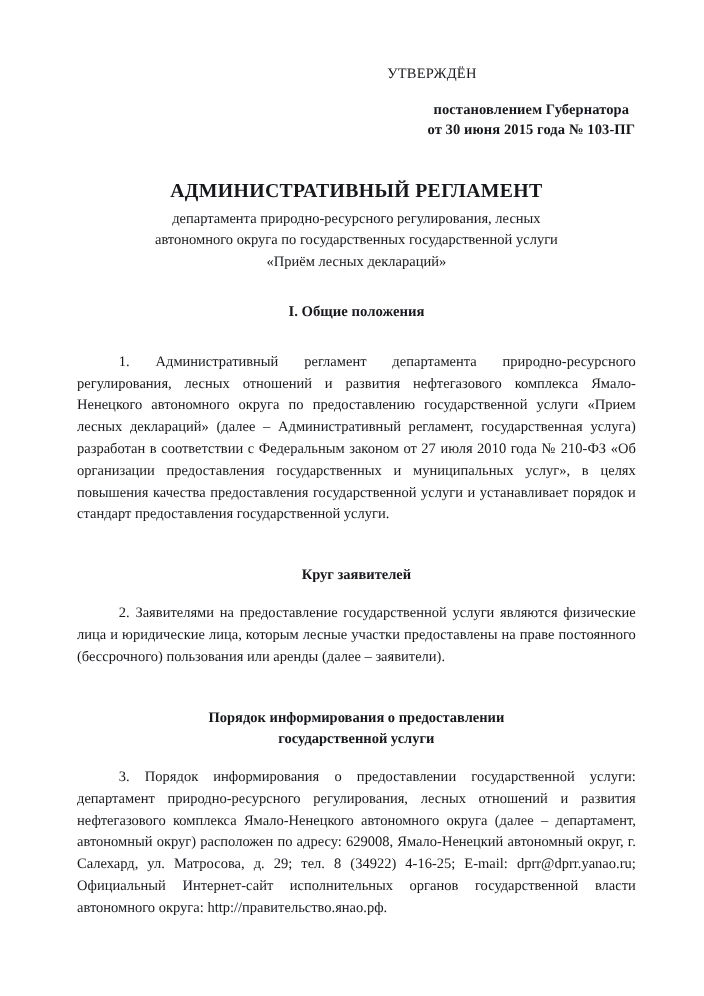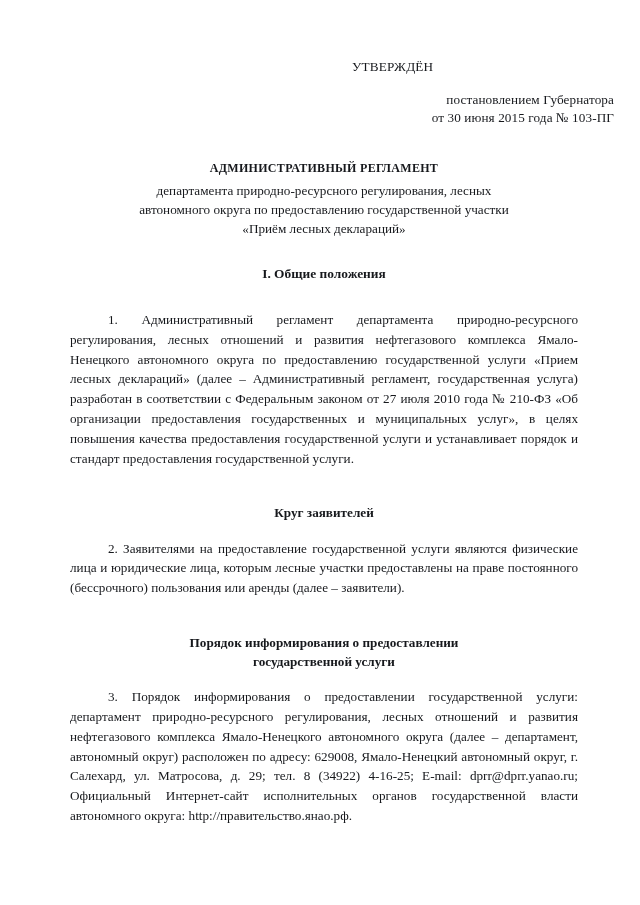--- a/index.html
+++ b/index.html
@@ -28,34 +28,35 @@
     width: 262px;
     font-size: 13.2px;
     line-height: 1.42;
   }
   .approval .appr-title {
     text-align: left;
     margin-bottom: 14px;
     letter-spacing: 0.2px;
   }
   .approval .appr-line {
-    text-align: right;
+    text-align: center;
     letter-spacing: 0.1px;
+    font-weight: bold;
   }
 
   
   .title-block {
     margin-top: 32px;
     text-align: center;
     font-size: 13.2px;
     line-height: 1.45;
   }
   .title-block .doc-title {
     font-weight: bold;
-    font-size: 12px;
+    font-size: 18px;
     letter-spacing: 0.3px;
     margin-bottom: 3px;
   }
   .title-block .subtitle-line {
     display: block;
   }
 
   
   .section-heading {
     text-align: center;
@@ -91,21 +92,21 @@
 
   <div class="approval">
     <div class="appr-title">УТВЕРЖДЁН</div>
     <div class="appr-line">постановлением Губернатора</div>
     <div class="appr-line">от 30 июня 2015 года № 103-ПГ</div>
   </div>
 
   <div class="title-block">
     <div class="doc-title">АДМИНИСТРАТИВНЫЙ РЕГЛАМЕНТ</div>
     <span class="subtitle-line">департамента природно-ресурсного регулирования, лесных</span>
-    <span class="subtitle-line">автономного округа по предоставлению государственной участки</span>
+    <span class="subtitle-line">автономного округа по государственных государственной услуги</span>
     <span class="subtitle-line">«Приём лесных деклараций»</span>
   </div>
 
   <div class="section-heading">I. Общие положения</div>
 
   <p class="body-par">1. Административный регламент департамента природно-ресурсного регулирования, лесных отношений и развития нефтегазового комплекса Ямало-Ненецкого автономного округа по предоставлению государственной услуги «Прием лесных деклараций» (далее – Административный регламент, государственная услуга) разработан в соответствии с Федеральным законом от 27 июля 2010 года № 210-ФЗ «Об организации предоставления государственных и муниципальных услуг», в целях повышения качества предоставления государственной услуги и устанавливает порядок и стандарт предоставления государственной услуги.</p>
 
   <div class="centered-subhead">
     <span>Круг заявителей</span>
   </div>

